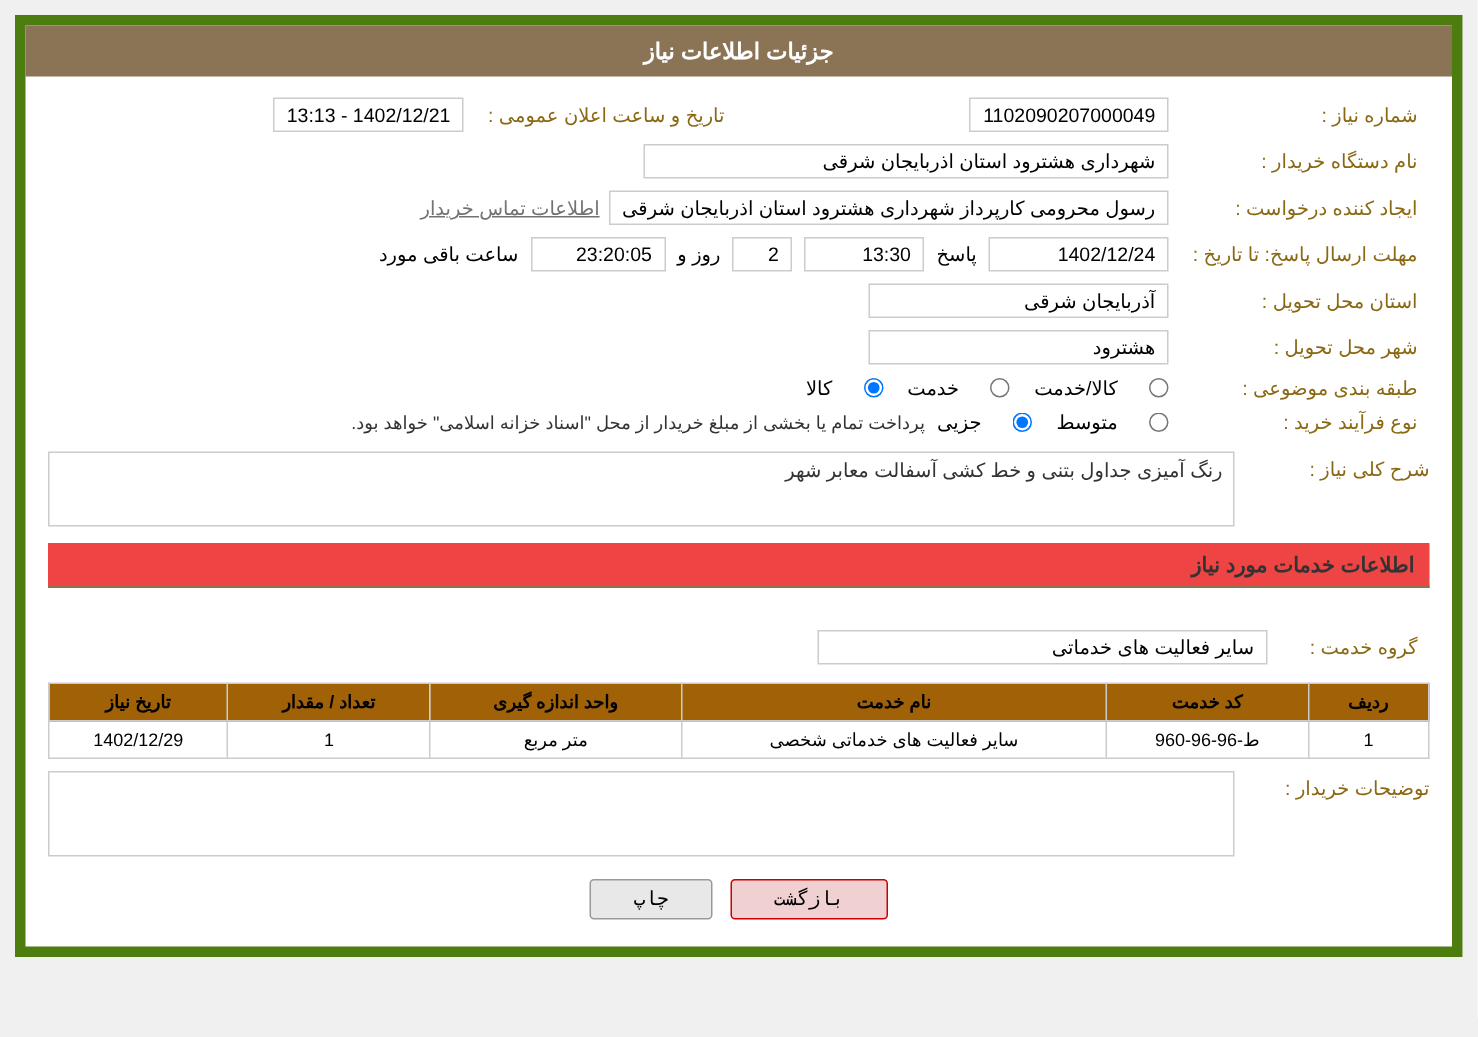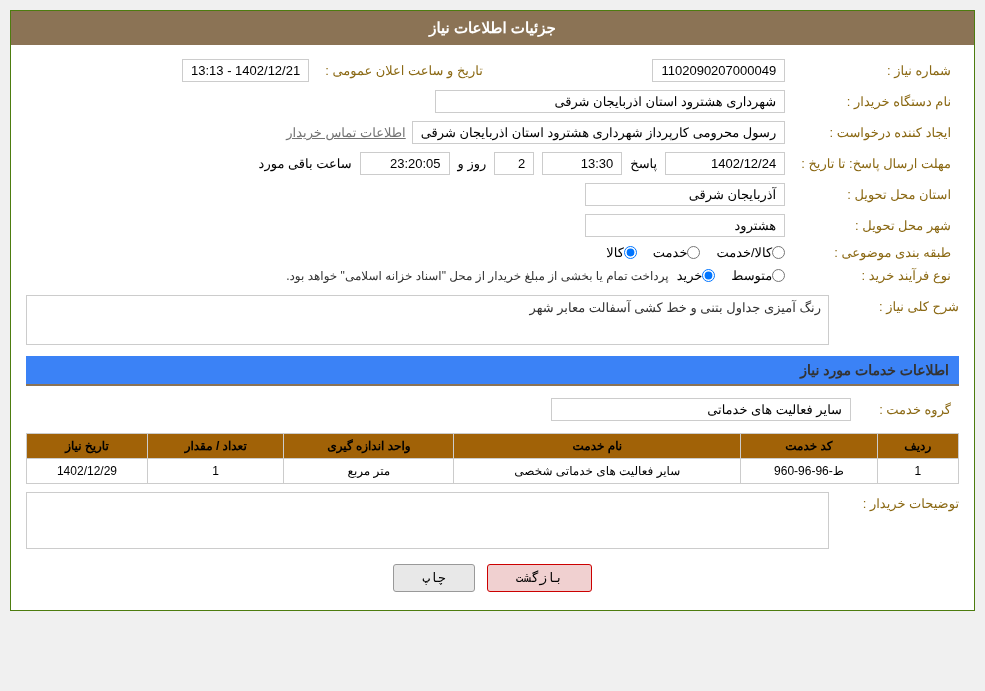--- a/index.html
+++ b/index.html
@@ -10,41 +10,41 @@
       direction: rtl;
       min-height: 691px;
       display: flex;
       align-items: flex-start;
       justify-content: center;
       padding: 10px;
     }
     .main-container {
       width: 983px;
       background: #fff;
-      border: 1px solid #4d7c0f;
+      border: 7px solid #4d7c0f;
     }
     .header-bar {
       background: #8B7355;
       color: #fff;
       text-align: center;
       padding: 8px 12px;
       font-size: 15px;
       font-weight: bold;
     }
     .content {
       padding: 10px 15px;
     }
     .section-title {
-      background: #3b82f6;
+      background: #ef4444;
       border-bottom: 2px solid #8B7355;
       color: #333;
       padding: 6px 10px;
       font-weight: bold;
       font-size: 14px;
-      margin-bottom: 8px;
+      margin-bottom: 24px;
       text-align: right;
     }
     .info-grid {
       width: 100%;
       border-collapse: collapse;
       margin-bottom: 8px;
     }
     .info-grid td {
       padding: 4px 8px;
       vertical-align: middle;
@@ -79,21 +79,21 @@
     }
     .radio-group {
       display: flex;
       align-items: center;
       gap: 16px;
       direction: rtl;
     }
     .radio-item {
       display: flex;
       align-items: center;
-      gap: 0;
+      gap: 21px;
     }
     input[type="radio"] {
       margin: 0;
     }
     .description-box {
       border: 1px solid #ccc;
       background: #fff;
       width: 100%;
       min-height: 50px;
       padding: 5px;
@@ -237,21 +237,21 @@
         <td class="label-cell">نوع فرآیند خرید :</td>
         <td colspan="3">
           <div class="inline-flex" style="flex-wrap:wrap; gap:8px; align-items:center;">
             <div class="radio-group">
               <div class="radio-item">
                 <input type="radio" name="purchase_type" style="">
                 <span>متوسط</span>
               </div>
               <div class="radio-item">
                 <input type="radio" name="purchase_type" checked="" style="">
-                <span>خرید</span>
+                <span>جزیی</span>
               </div>
             </div>
             <span style="color:#333; font-size:12px;">پرداخت تمام یا بخشی از مبلغ خریدار از محل "اسناد خزانه اسلامی" خواهد بود.</span>
           </div>
         </td>
       </tr>
     </tbody>
       </table>
 
     <div style="display:flex; align-items:flex-start; gap:10px; margin-bottom:8px; direction:rtl;">

